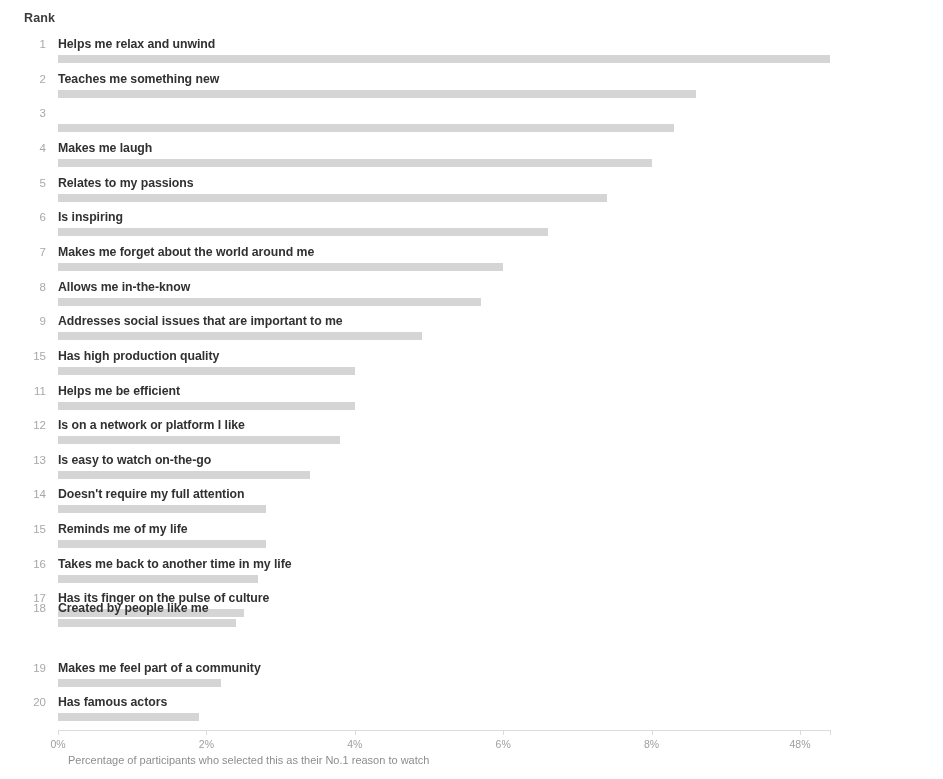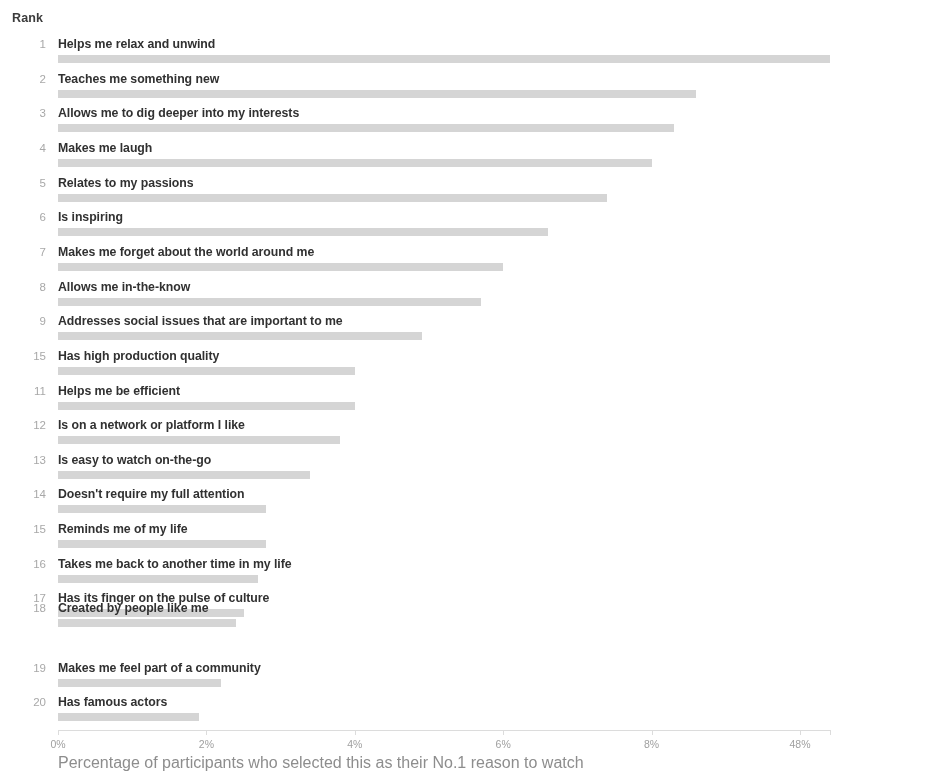--- a/index.html
+++ b/index.html
@@ -16,21 +16,21 @@
 
   #chart-root {
     position: absolute;
     left: 0; top: 0;
     width: 943px; height: 779px;
   }
 
   
   .rank-header {
     position: absolute;
-    left: 12px; top: 11px;
+    left: 24px; top: 11px;
     font-size: 12.5px;
     font-weight: bold;
     color: #3c3c3c;
     letter-spacing: 0.1px;
   }
 
   
   .rows {
     position: absolute;
     left: 0; top: 0;
@@ -105,23 +105,23 @@
     top: 738px;
     font-size: 10.5px;
     color: #a0a0a0;
     transform: translateX(-50%);
     white-space: nowrap;
   }
 
   
   .footnote {
     position: absolute;
-    left: 58px;
+    left: 68px;
     top: 754px;
-    font-size: 16px;
+    font-size: 11px;
     color: #8d8d8d;
     white-space: nowrap;
   }
 </style>
 </head>
 <body>
 
 <div id="chart-root">
 
   <div class="rank-header">Rank</div>
@@ -136,21 +136,20 @@
       </div>
       <div class="row" style="top: 71.65px;">
         <div class="row-rank">2</div>
         <div class="row-label">Teaches me something new</div>
         <div class="row-bar-track">
           <div class="row-bar" style="width: 638.12px; background: rgb(213, 213, 213);"></div>
         </div>
       </div>
       <div class="row" style="top: 106.3px;">
         <div class="row-rank">3</div>
-        <div class="row-label">Allows me to dig deeper into my interests</div>
         <div class="row-bar-track">
           <div class="row-bar" style="width: 615.86px; background: rgb(213, 213, 213);"></div>
         </div>
       </div>
       <div class="row" style="top: 140.95px;">
         <div class="row-rank">4</div>
         <div class="row-label">Makes me laugh</div>
         <div class="row-bar-track">
           <div class="row-bar" style="width: 593.6px; background: rgb(213, 213, 213);"></div>
         </div>

